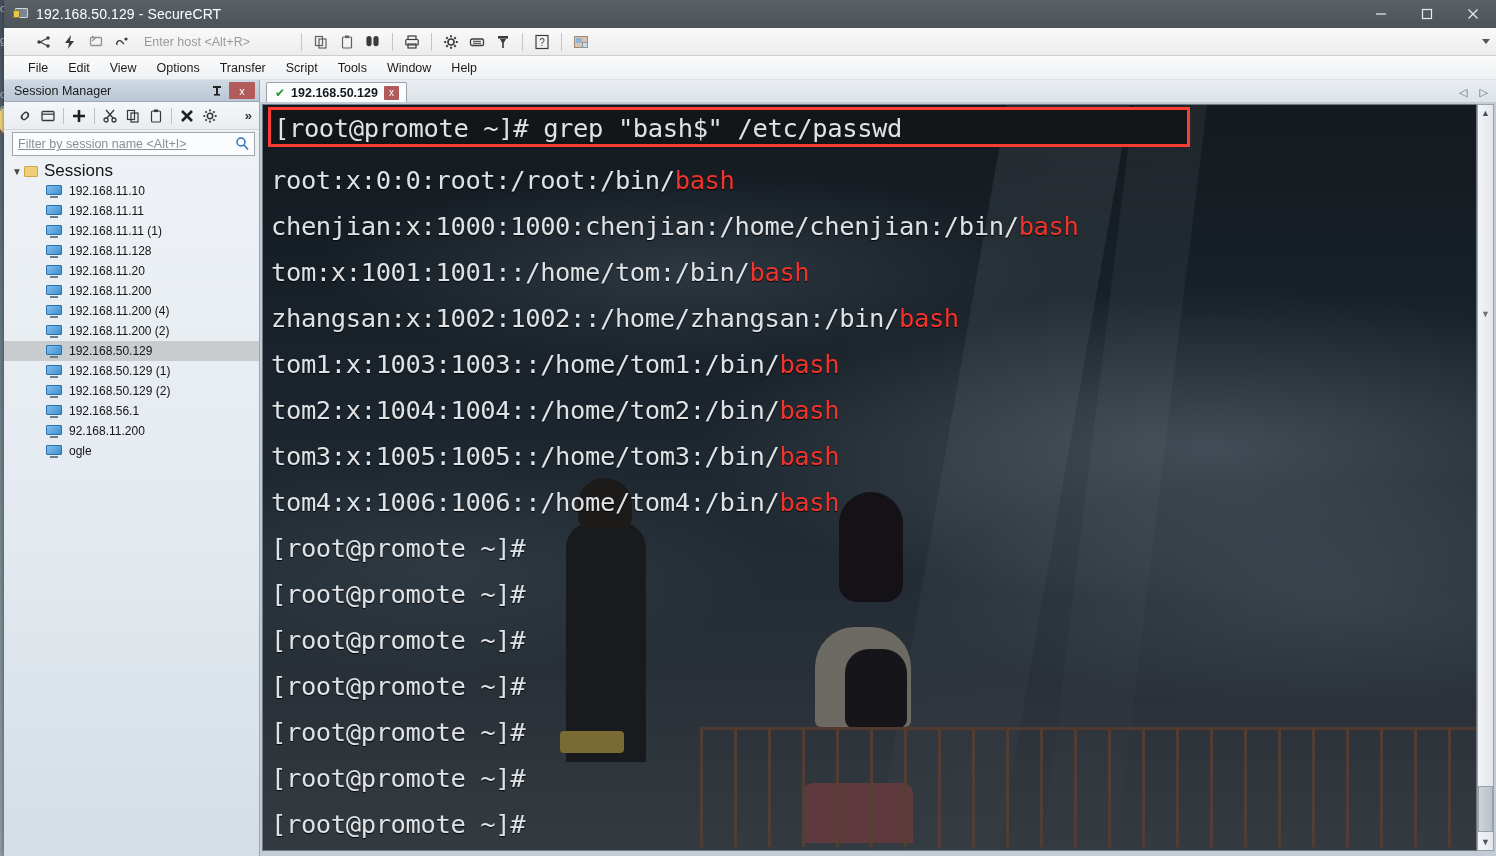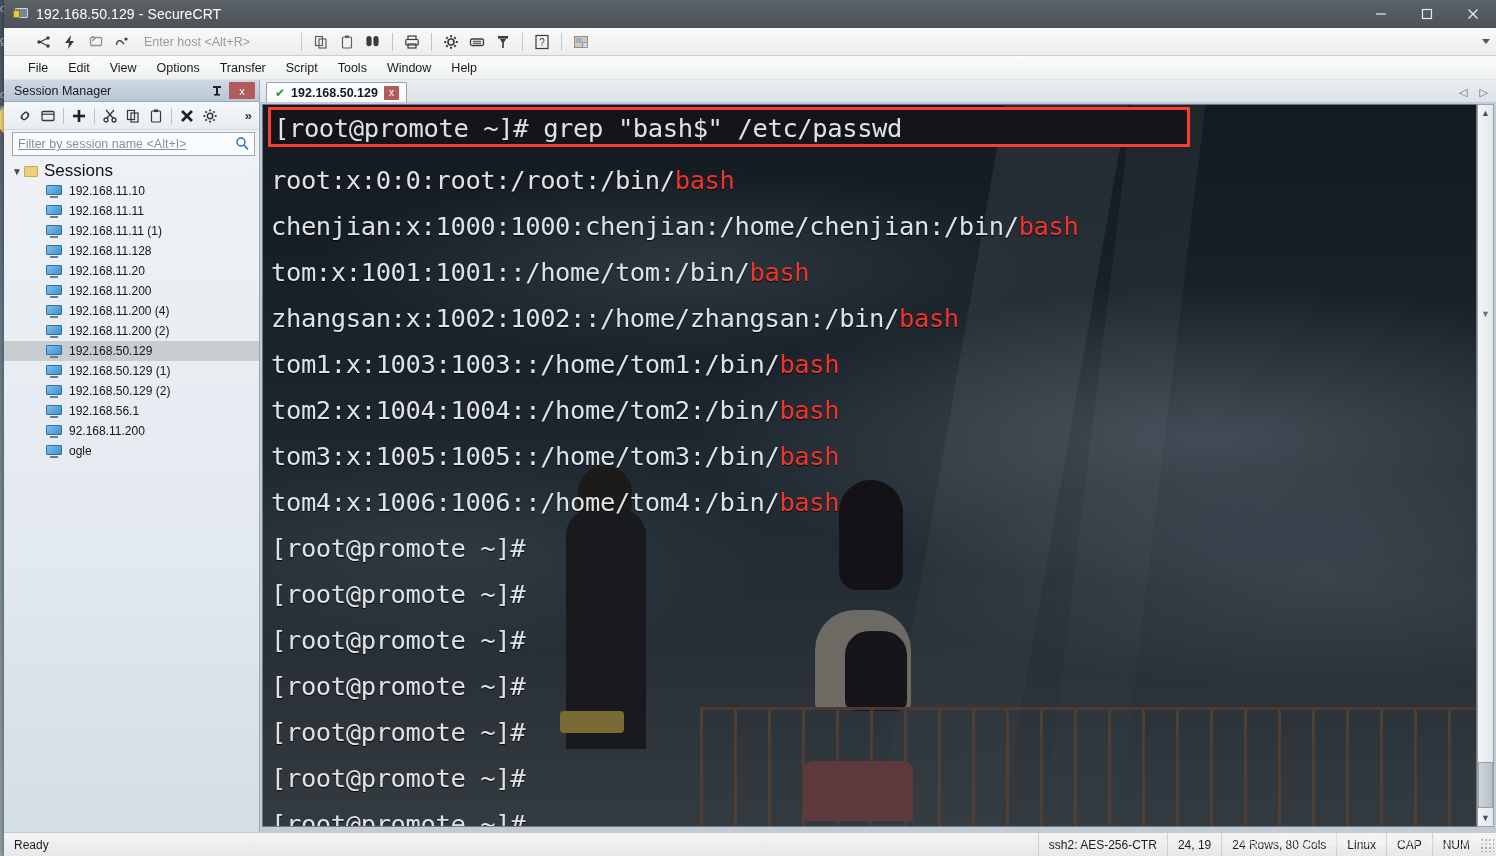--- a/index.html
+++ b/index.html
@@ -720,24 +720,13 @@
           <div class="sb-track">
             <div class="sb-nub">▼</div>
             <div class="sb-thumb"></div>
           </div>
           <div class="sb-arrow">▼</div>
         </div>
       </div>
     </div>
   </div>
 
-  <div id="statusbar">
-    <div id="sb-left" class="cell first">Ready</div>
-    <div class="cell">ssh2: AES-256-CTR</div>
-    <div class="cell">24, 19</div>
-    <div class="cell">24 Rows, 80 Cols</div>
-    <div class="cell">Linux</div>
-    <div class="cell">CAP</div>
-    <div class="cell">NUM</div>
-    <div id="sb-grip"></div>
-    <div id="watermark">https://blog.csdn.net/weixin_47151650</div>
-  </div>
 </div>
 
 </body></html>

